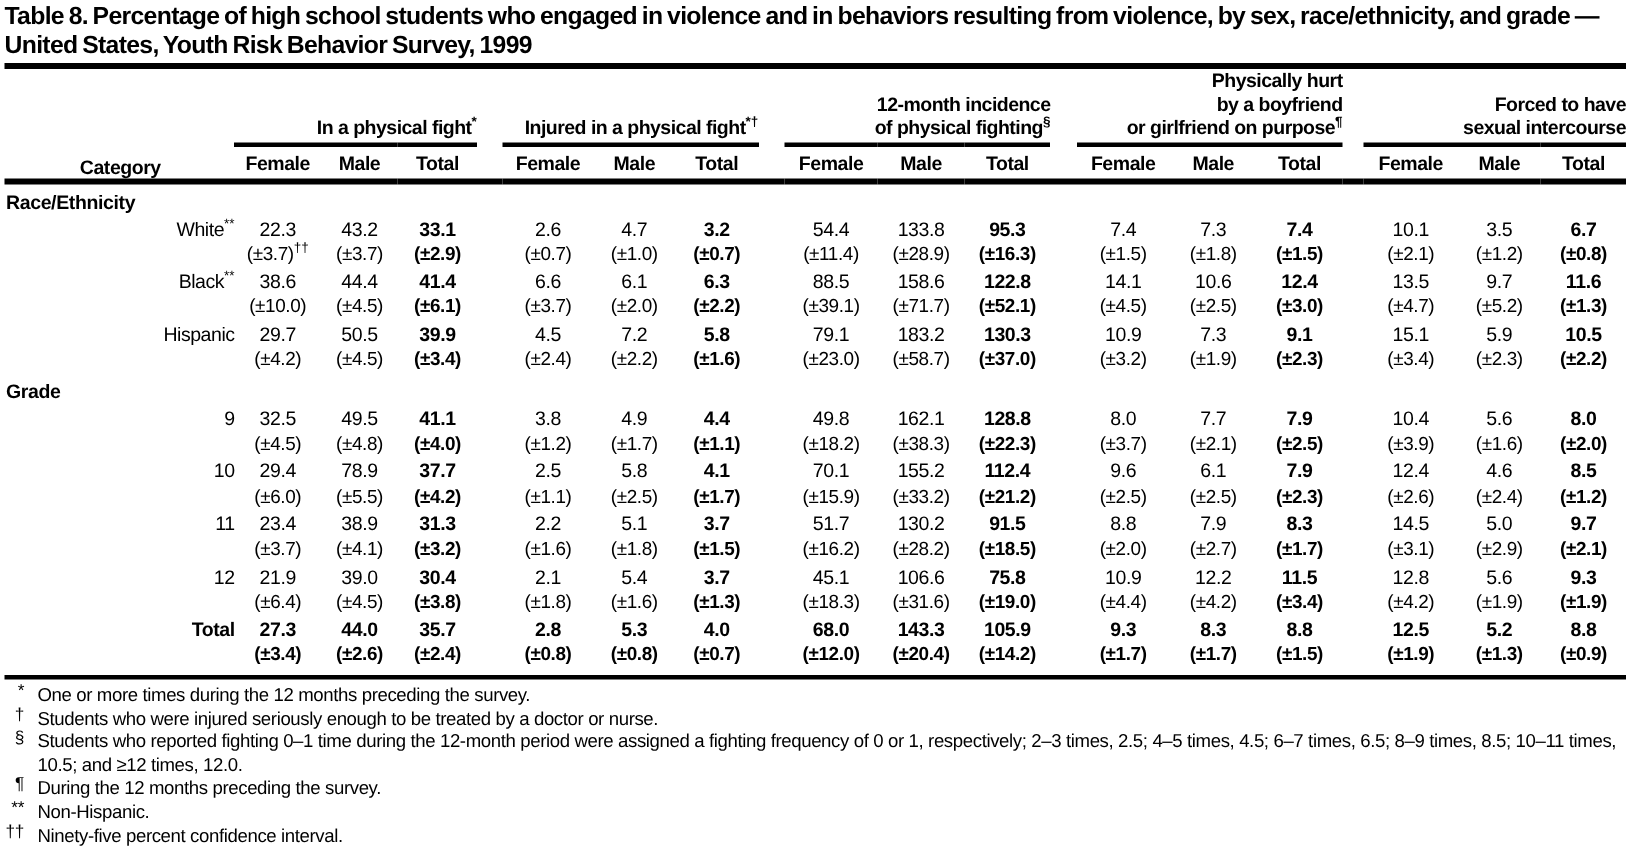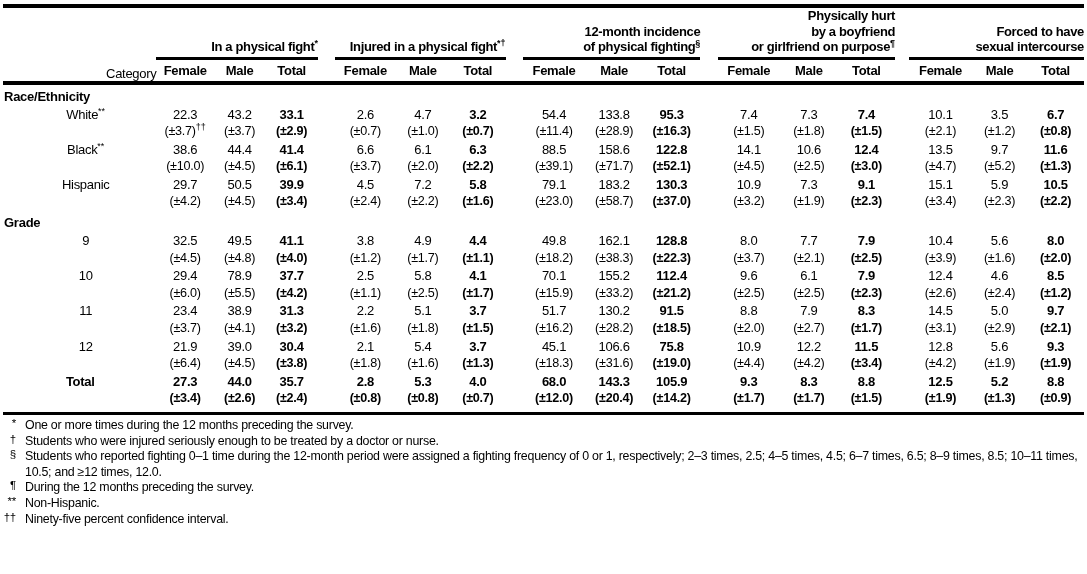--- a/index.html
+++ b/index.html
@@ -18,53 +18,54 @@
   table{border-collapse:collapse;table-layout:fixed;width:1081px;}
   th,td{padding:0;font-size:13px;}
 
   
   .ghead{
     vertical-align:bottom;font-weight:bold;text-align:right;
     line-height:15.5px;letter-spacing:-0.35px;
     border-bottom:3px solid #000;padding-bottom:2px;
   }
   .cat-head{
-    vertical-align:bottom;text-align:right;font-weight:normal;
+    vertical-align:bottom;text-align:center;font-weight:bold;
     padding-left:1px;letter-spacing:-0.3px;
   }
   .subhead th{
     font-weight:bold;text-align:center;line-height:21px;letter-spacing:-0.3px;margin-top:27px;
   }
   .cat-head,.gsp,.subhead th{border-bottom:4px solid #000;}
 
   
   tbody td{
     text-align:center;vertical-align:top;
     line-height:17.6px;letter-spacing:-0.25px;
   }
-  td.rowlabel{text-align:center;padding-left:12px;letter-spacing:-0.3px;}
+  td.rowlabel{text-align:right;padding-left:12px;letter-spacing:-0.3px;}
   td.rowlabel.flush{padding-left:1px;}
   tr.section td{
     font-weight:bold;text-align:left;padding:3px 0 0 1px;line-height:18px;
   }
   .ci{font-size:12.6px;}
   .bcol{font-weight:bold;}
   tr.trow td{font-weight:bold;}
   sup{font-size:9px;line-height:0;letter-spacing:0;}
 
   
   .footnotes{border-top:3px solid #000;margin-top:4px;padding-top:3px;}
   .footnote{display:flex;font-size:12.4px;line-height:15.6px;letter-spacing:-0.25px;}
   .fn-marker{flex:0 0 13px;width:13px;text-align:right;font-size:11.5px;position:relative;top:-2px;}
   .fn-text{flex:1;padding-left:9px;}
 </style>
 </head>
 <body>
 
 <div class="page">
+  <div class="title">Table 8. Percentage of high school students who engaged in violence and in behaviors resulting from violence, by sex, race/ethnicity, and grade — United States, Youth Risk Behavior Survey, 1999</div>
   <div class="title-rule"></div>
 
   <table>
     <colgroup>
       <col style="width:152px">
       <col style="width:57px">
         <col style="width:51px">
         <col style="width:52px">
       <col style="width:17px">
       <col style="width:60px">

